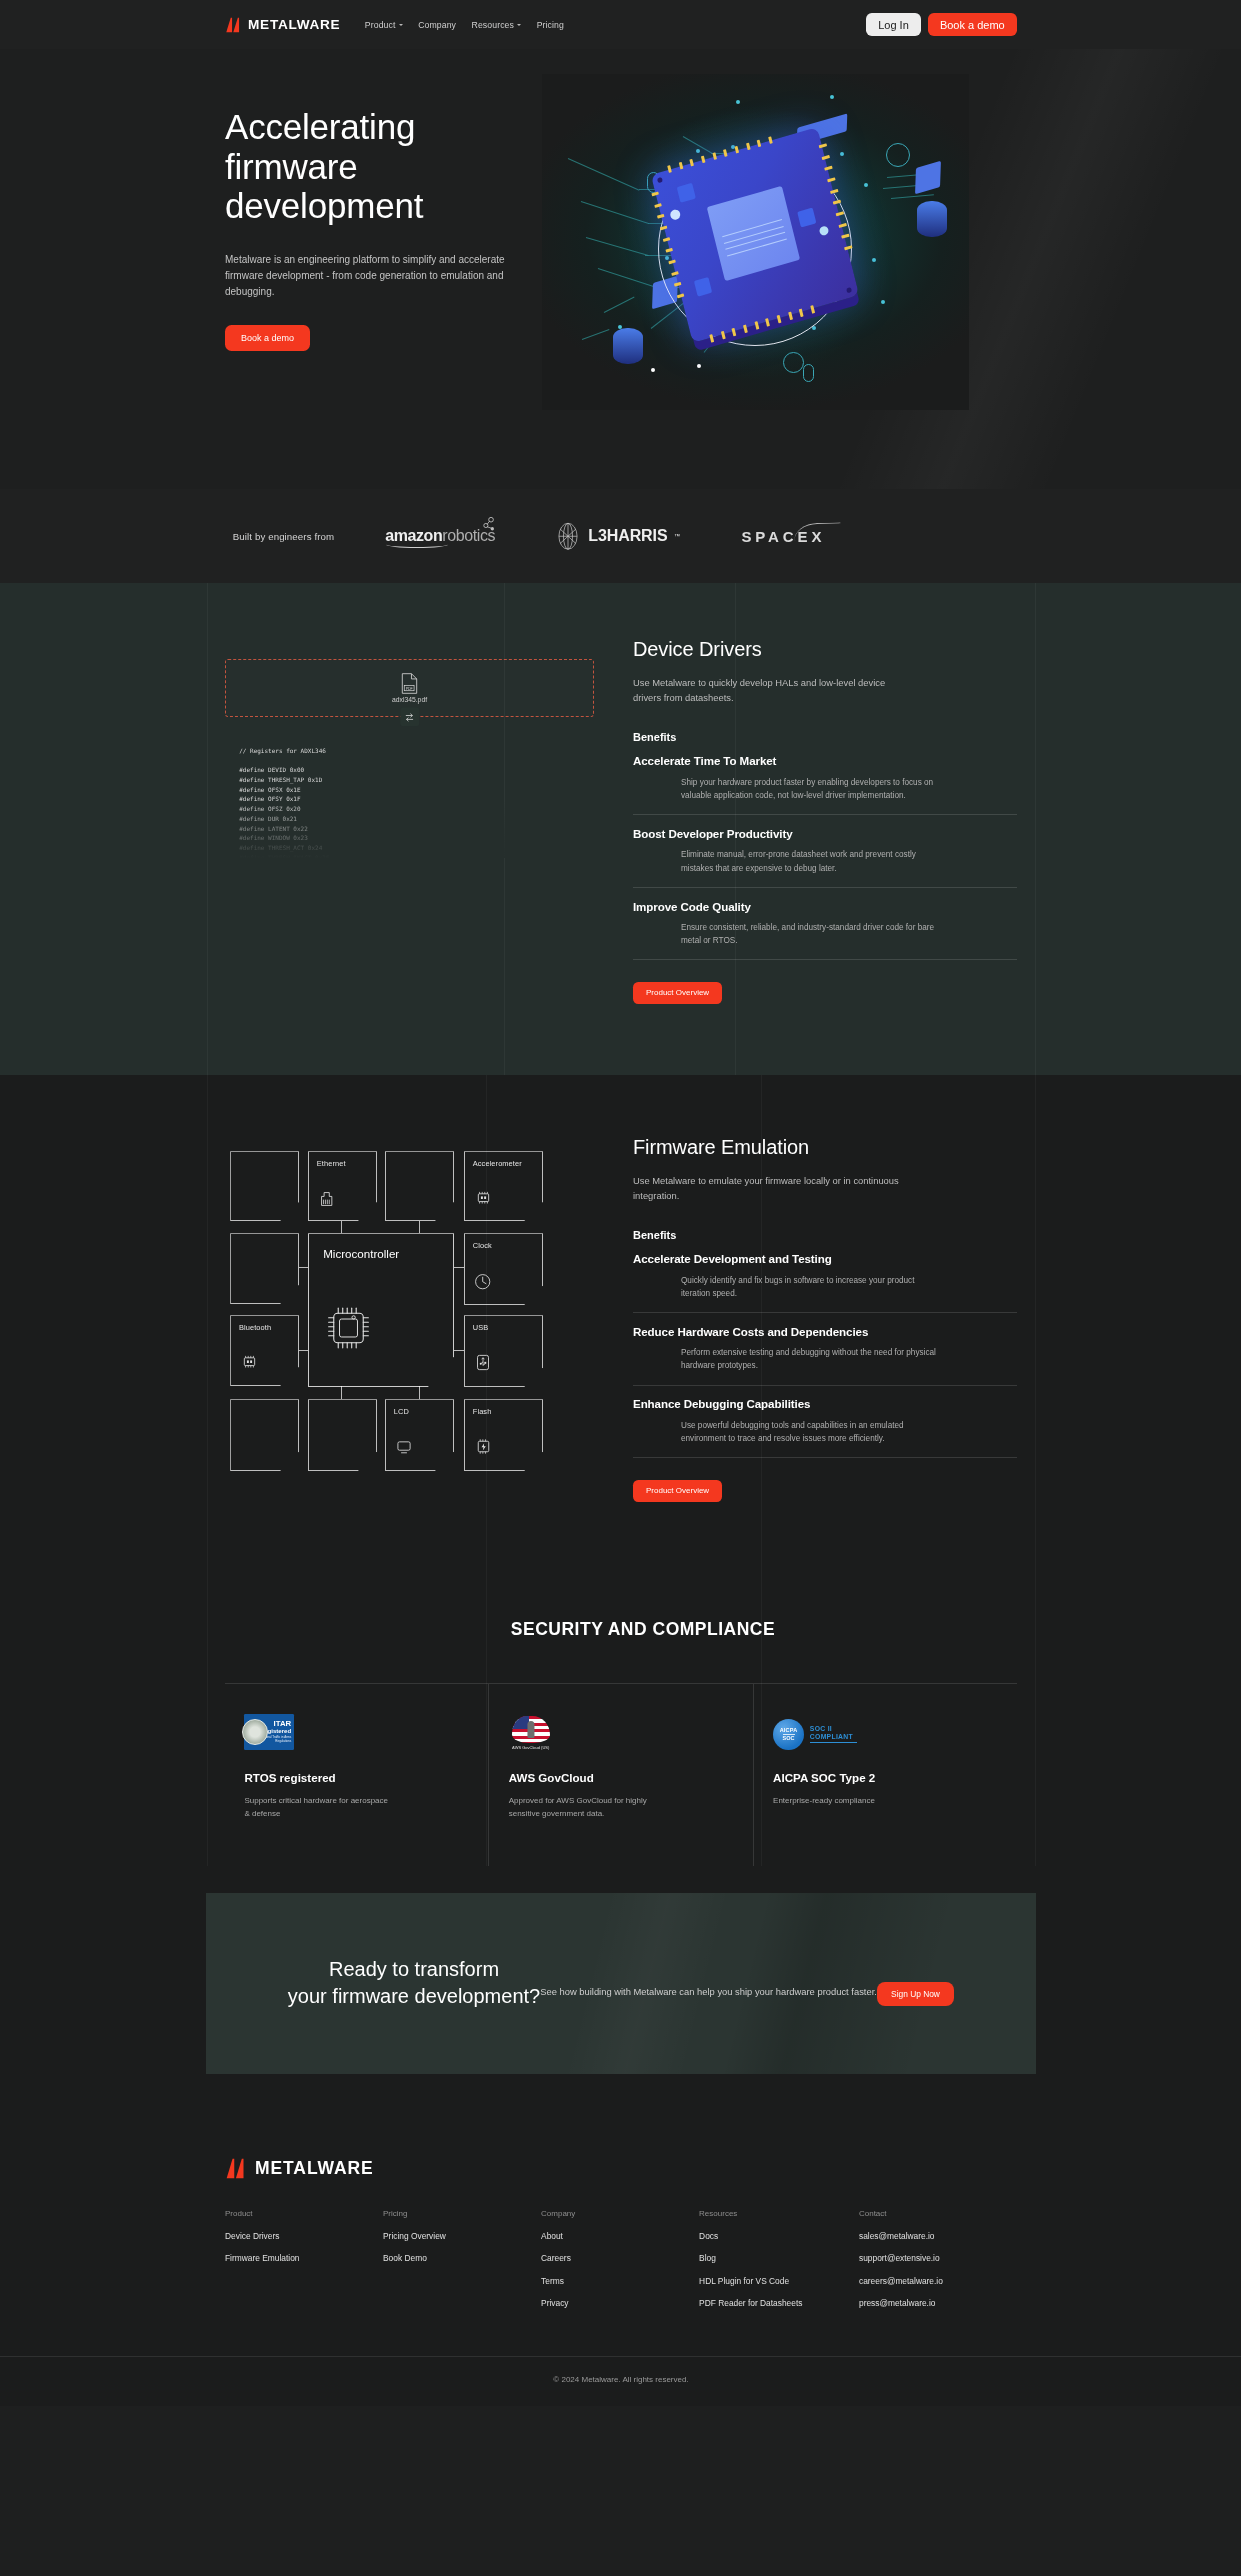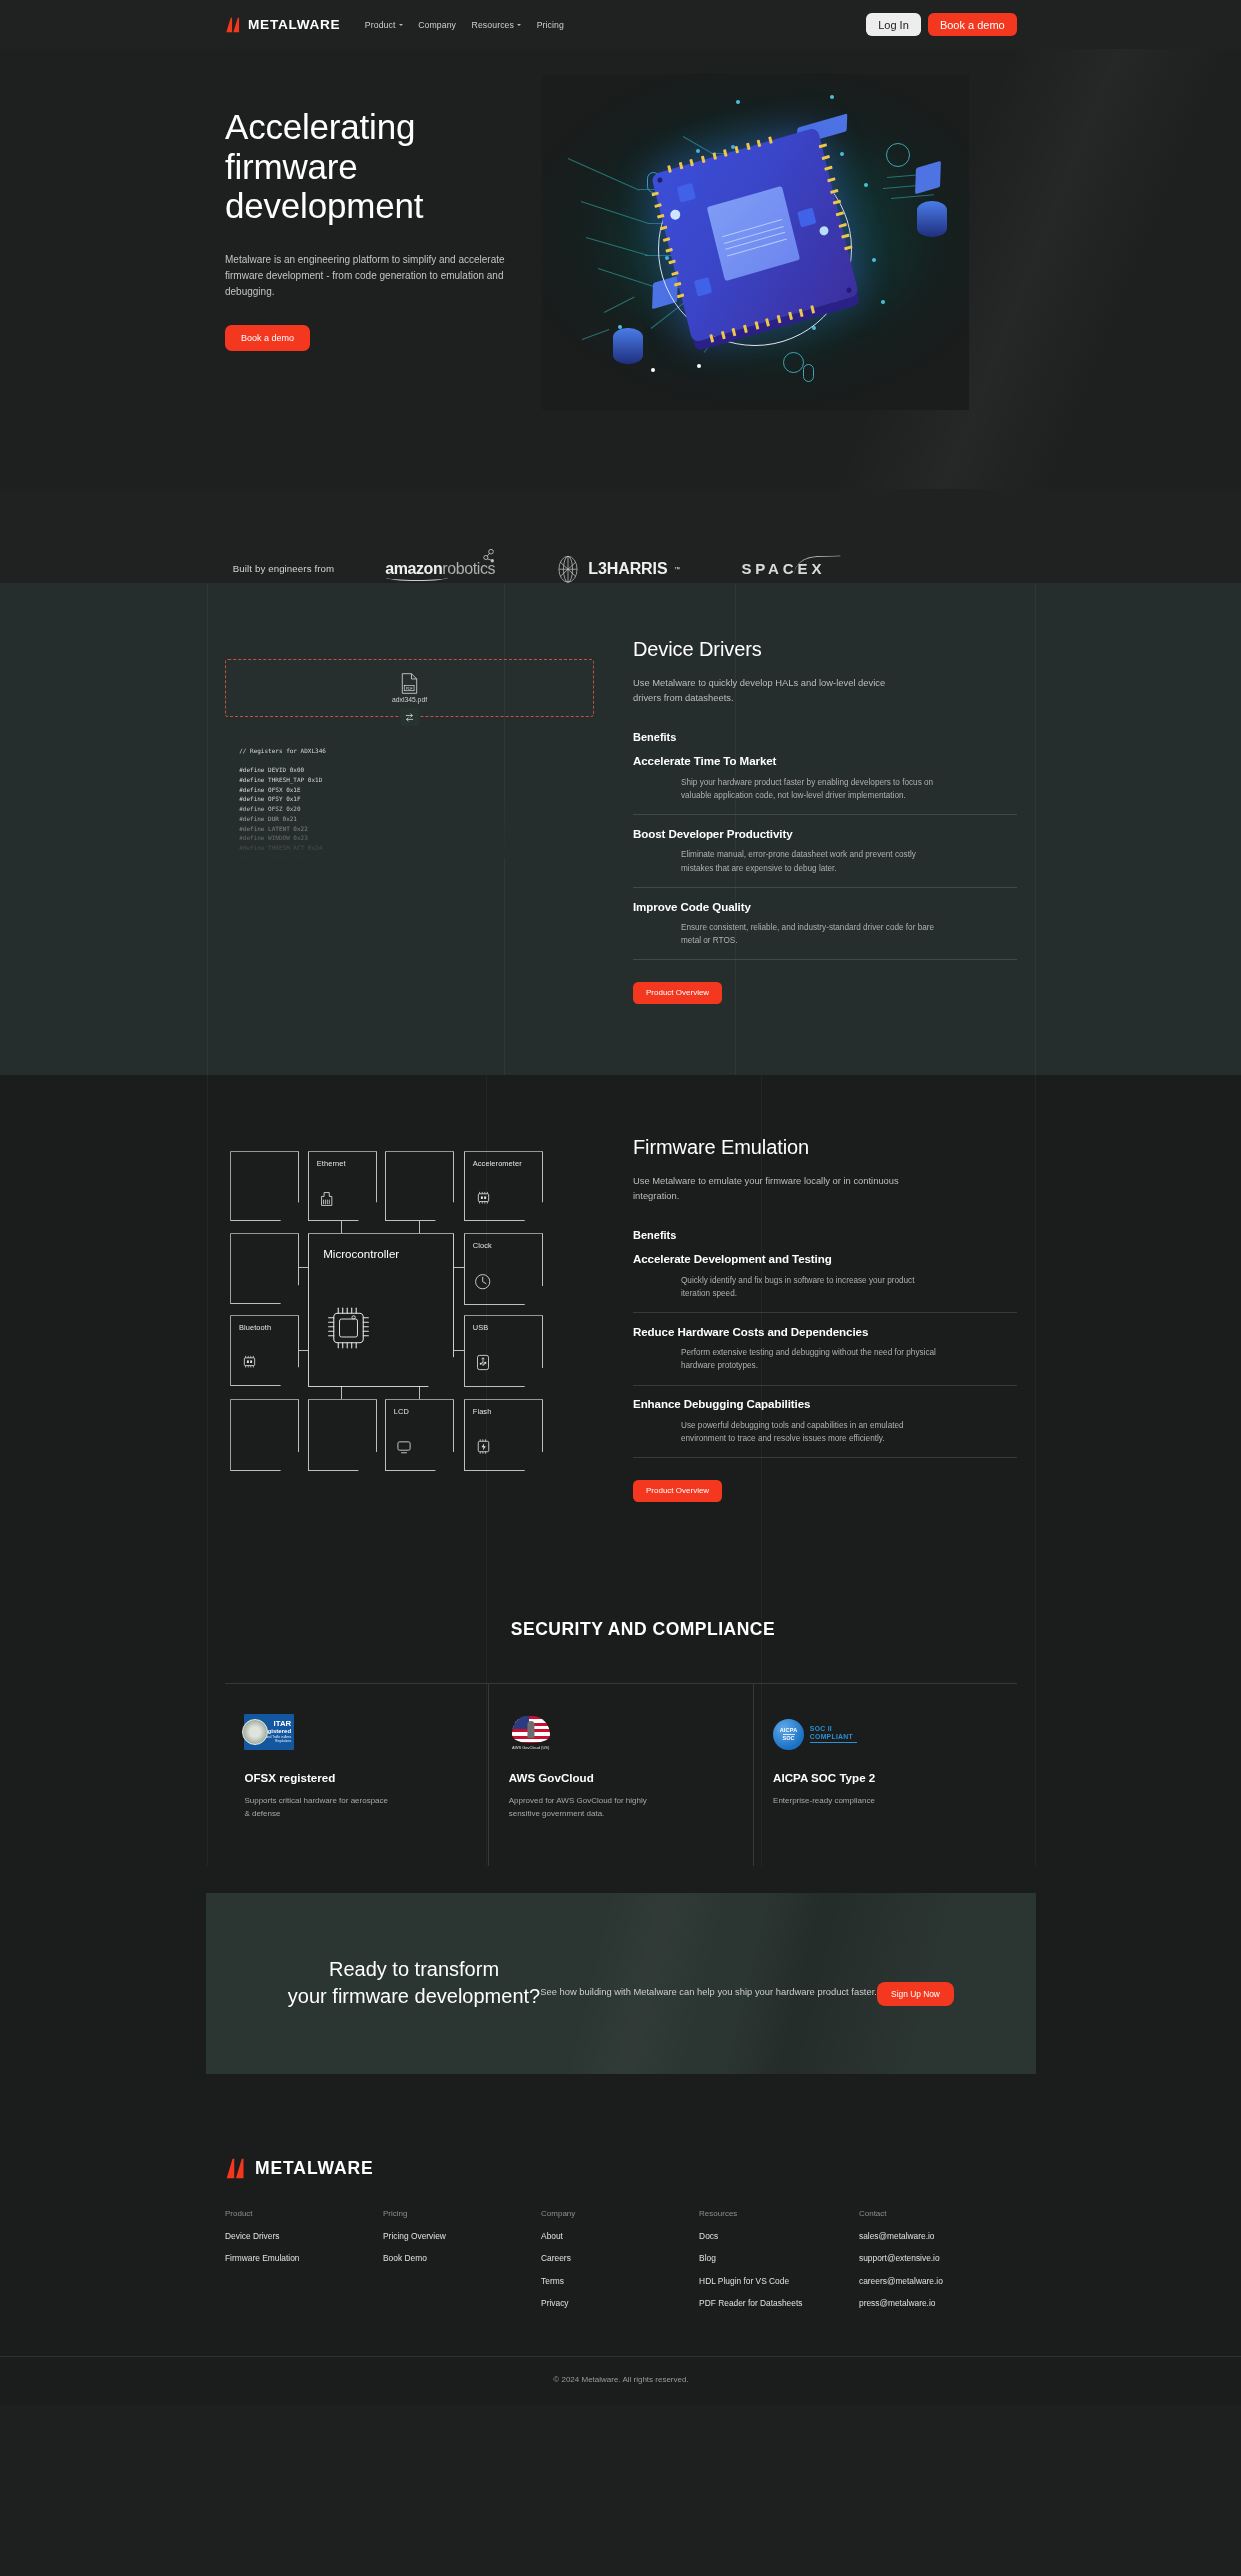--- a/index.html
+++ b/index.html
@@ -101,21 +101,21 @@
   .trace{position:absolute;background:#2e8f8f;height:1px;transform-origin:left center;opacity:.75;}
   .trace-node{position:absolute;width:4.5px;height:4.5px;border-radius:50%;background:#49c4d6;}
   .chip-cyl{position:absolute;width:30px;height:36px;background:linear-gradient(180deg,#4a7ce8,#1f2f7e);border-radius:14.2px/9px;}
   .chip-plate{position:absolute;background:#4e74e4;border-radius:1.9px;}
   .chip-circle-o{position:absolute;border:1px solid #3aa7b6;border-radius:50%;}
   .chip-pill{position:absolute;border:1px solid #3aa7b6;border-radius:7.8px;}
 
   
   .logoband {
     height:94px; background:#202121;
-    display:flex; align-items:flex-end;
+    display:flex; align-items:center;
   }
   .logoband-inner { width:792px; margin:0 auto; display:flex; align-items:center; gap:38px; padding-left:7.8px;}
   .logoband-label { font-size:9.7px; color:#d4d4d4; letter-spacing:0.1px;}
   .brand-logo { display:flex; align-items:center; opacity:.93;}
   .brand-amazon{ font-size:16px; letter-spacing:-0.4px; position:relative; }
   .brand-amazon b{font-weight:700;color:#fff;}
   .brand-amazon span{font-weight:400;color:#b9b9b9;}
   .amazon-smile{position:absolute;left:1.3px;bottom:-3.2px;width:62px;height:7.1px;border-bottom:1.6px solid #ddd;border-radius:0 0 50% 50%;}
   .amazon-dots{position:absolute;right:-1.3px;top:-10.3px;}
   .brand-l3 { display:flex; align-items:center; gap:7.1px;}
@@ -676,21 +676,21 @@
     <div class="security-grid">
       <div class="sec-card">
         <div class="sec-badge">
           <div class="badge-itar">
             <div class="seal"></div>
             <div class="t1">ITAR</div>
             <div class="t2">Registered</div>
             <div class="t3">International Traffic in Arms Regulations</div>
           </div>
         </div>
-        <div class="sec-h">OFSX registered</div>
+        <div class="sec-h">RTOS registered</div>
         <div class="sec-p">Supports critical hardware for aerospace &amp; defense</div>
       </div>
       <div class="sec-card">
         <div class="sec-badge">
           <div class="badge-aws">
             <div class="aws-cloud">
               <div class="aws-canton"></div>
               <div class="aws-key"></div>
             </div>
             <div class="aws-cap">AWS GovCloud (US)</div>

